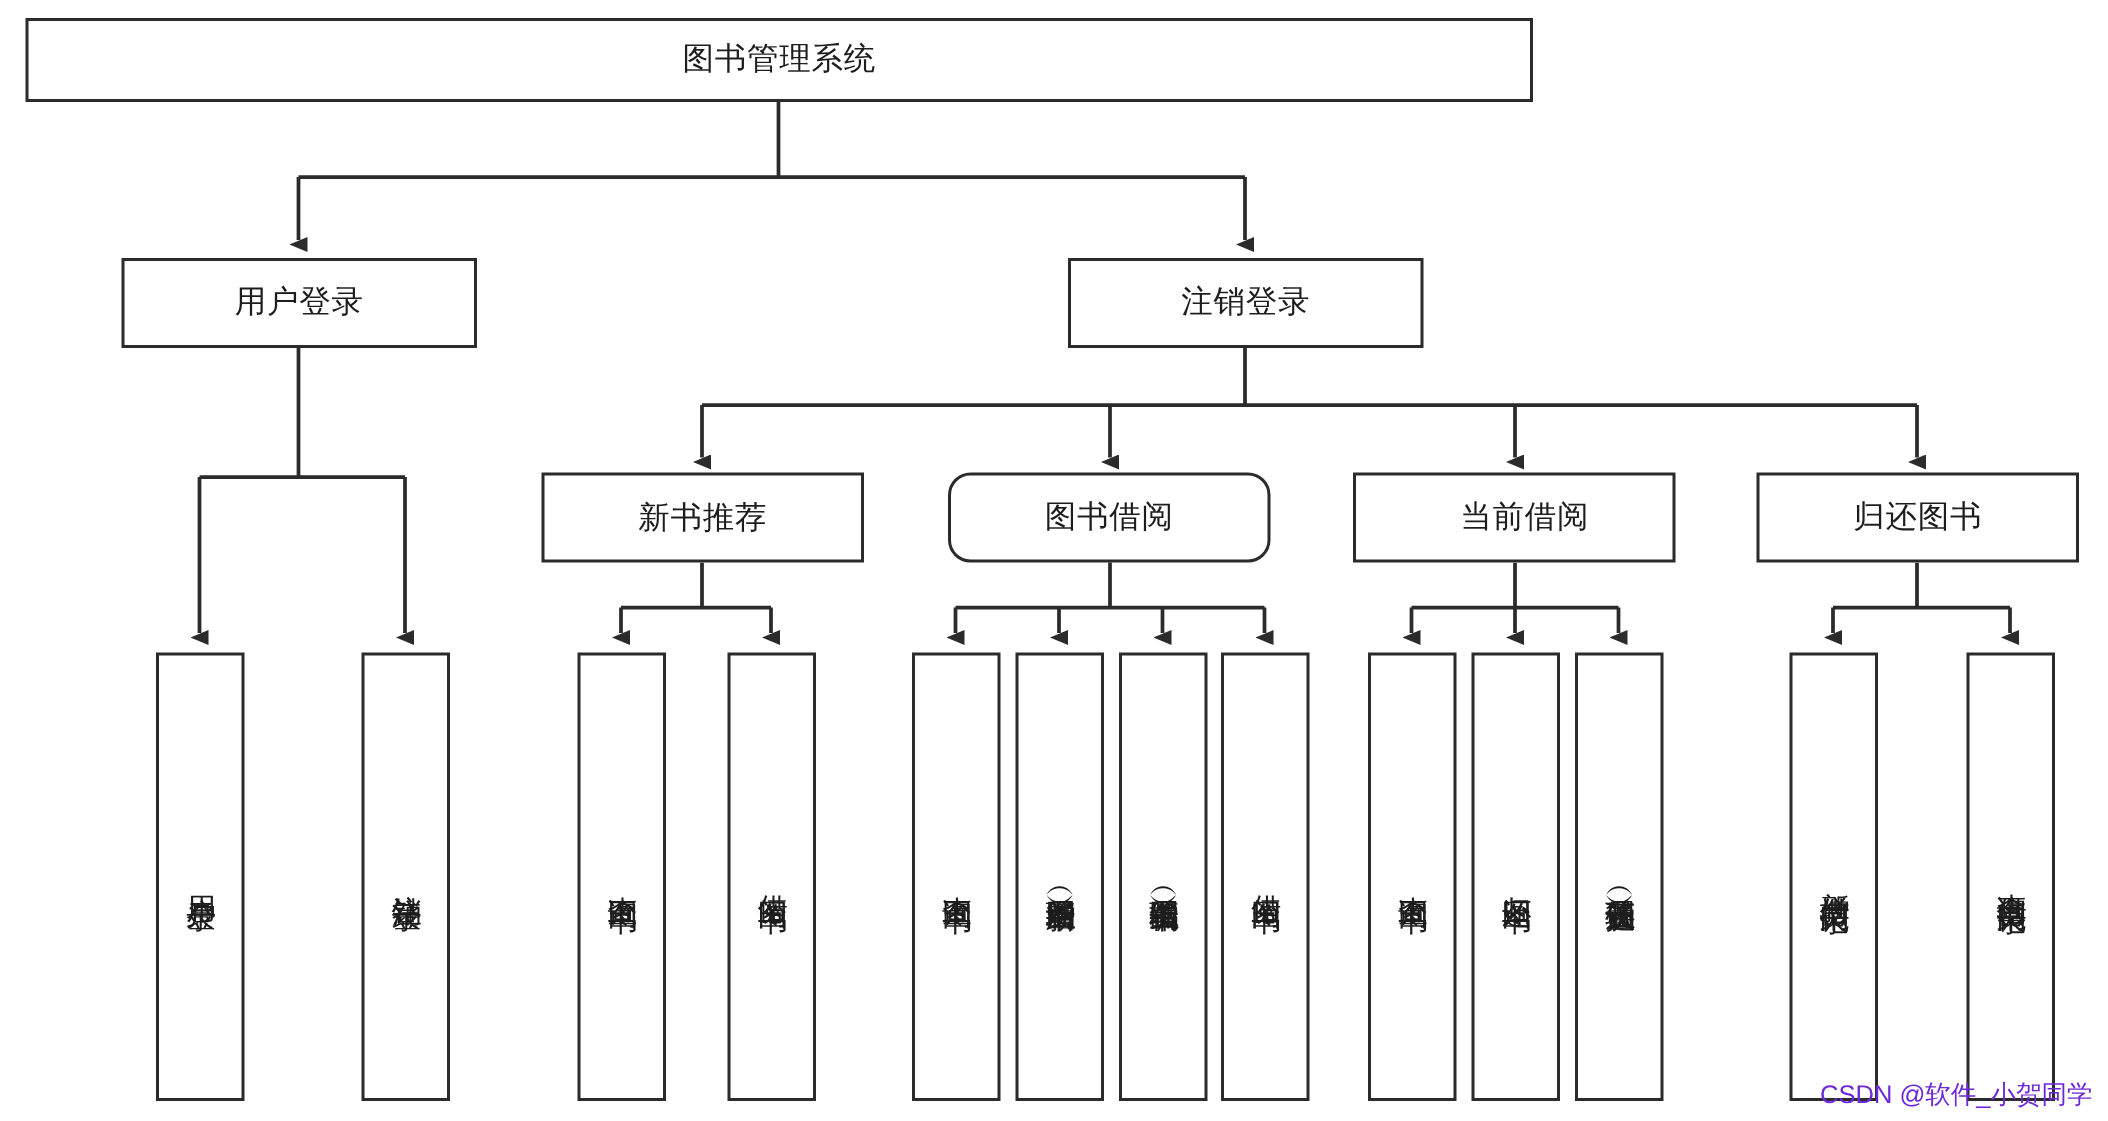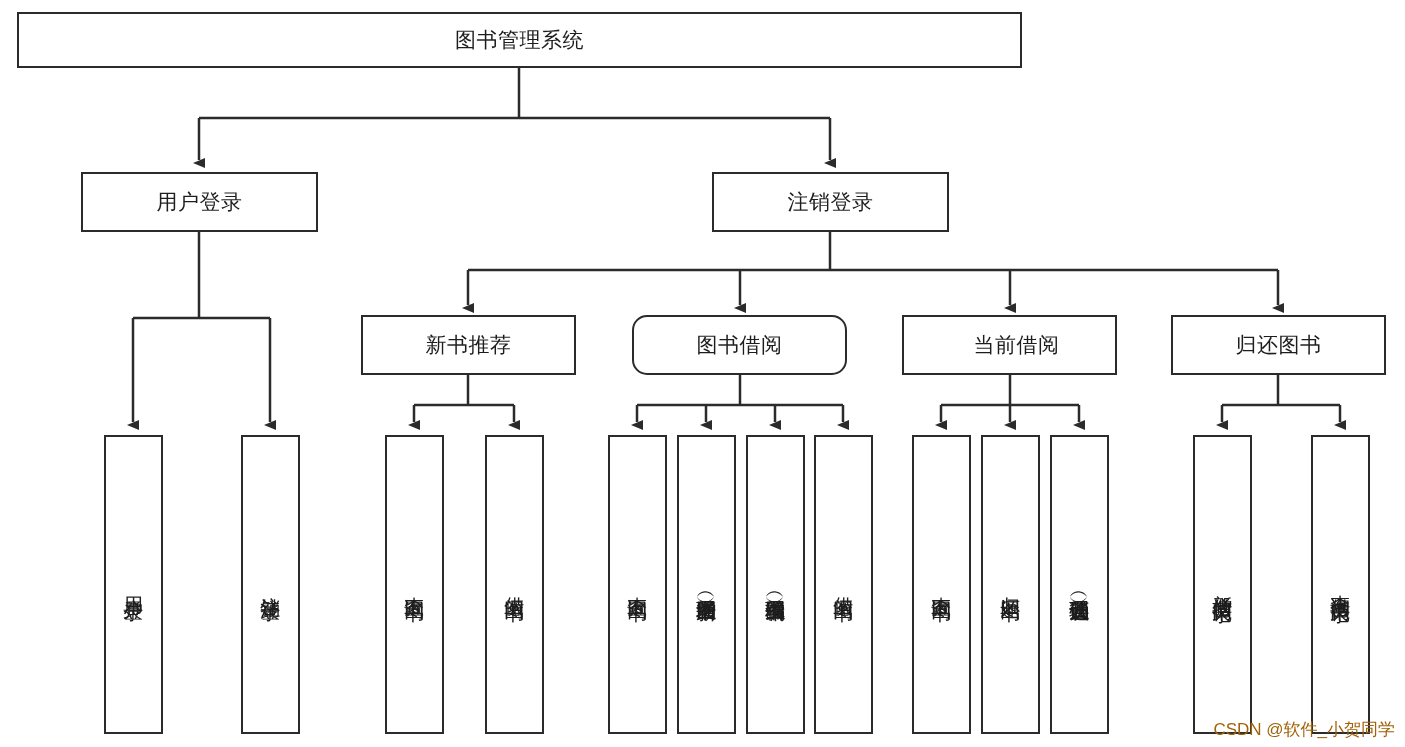--- a/index.html
+++ b/index.html
@@ -58,21 +58,21 @@
   }
   .node.leaf.tall .label {
     letter-spacing: 0px;
     line-height: 1.22;
   }
   .watermark {
     position: absolute;
     right: 10px;
     bottom: 6px;
     font-size: 17px;
-    color: #a16207;
+    color: #6d28d9;
     z-index: 5;
     white-space: nowrap;
   }
 </style>
 </head>
 <body>
 
 <div id="canvas">
 
   <svg class="wires" viewBox="0 0 1405 747" xmlns="http://www.w3.org/2000/svg">

